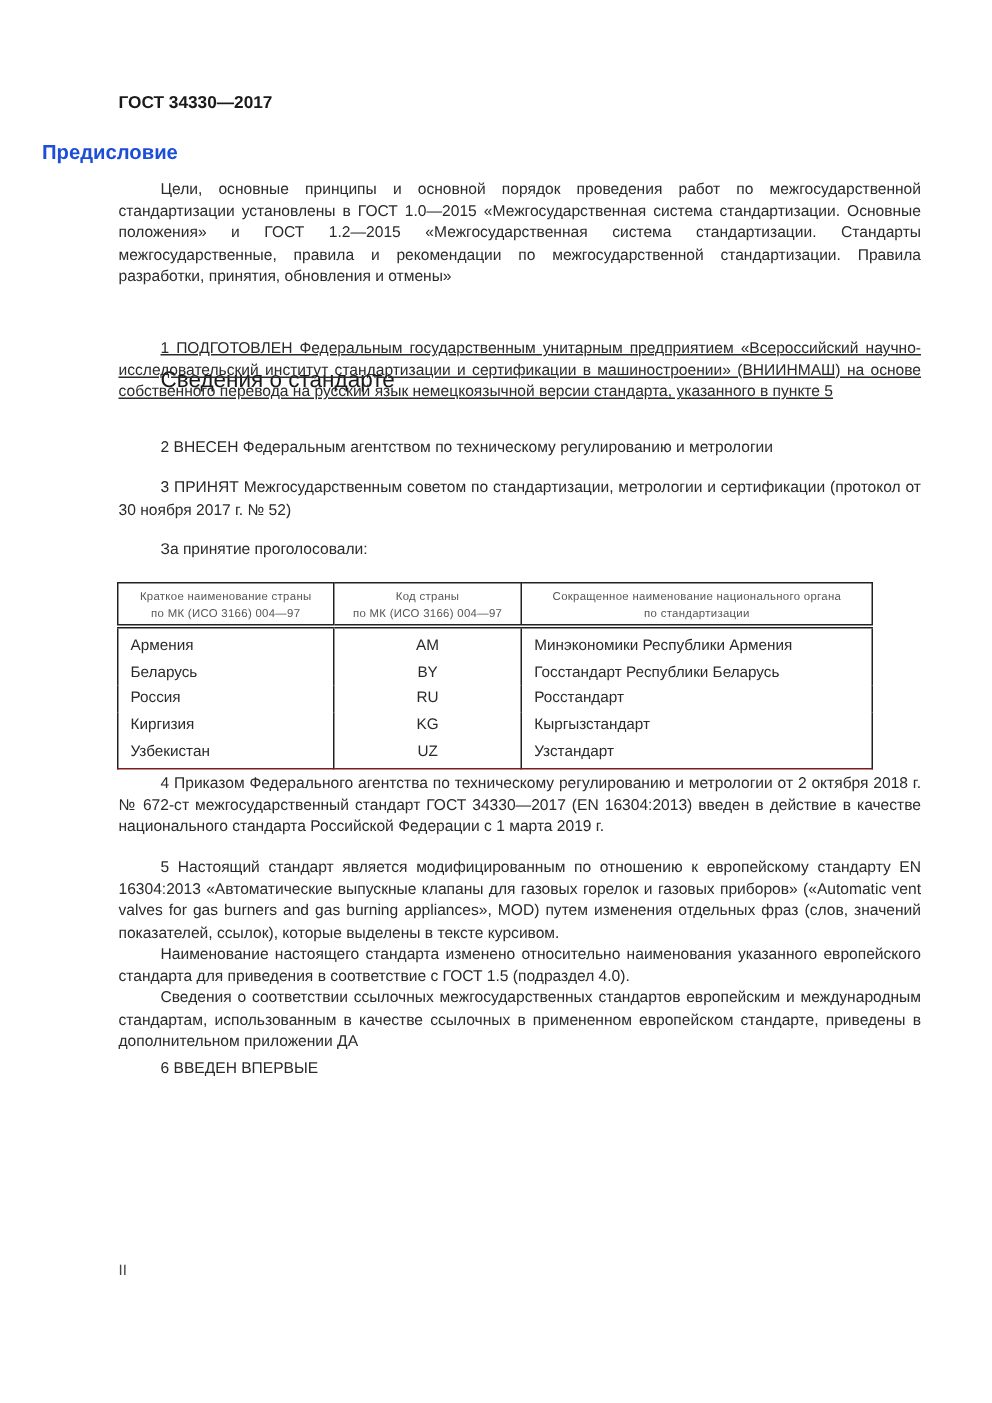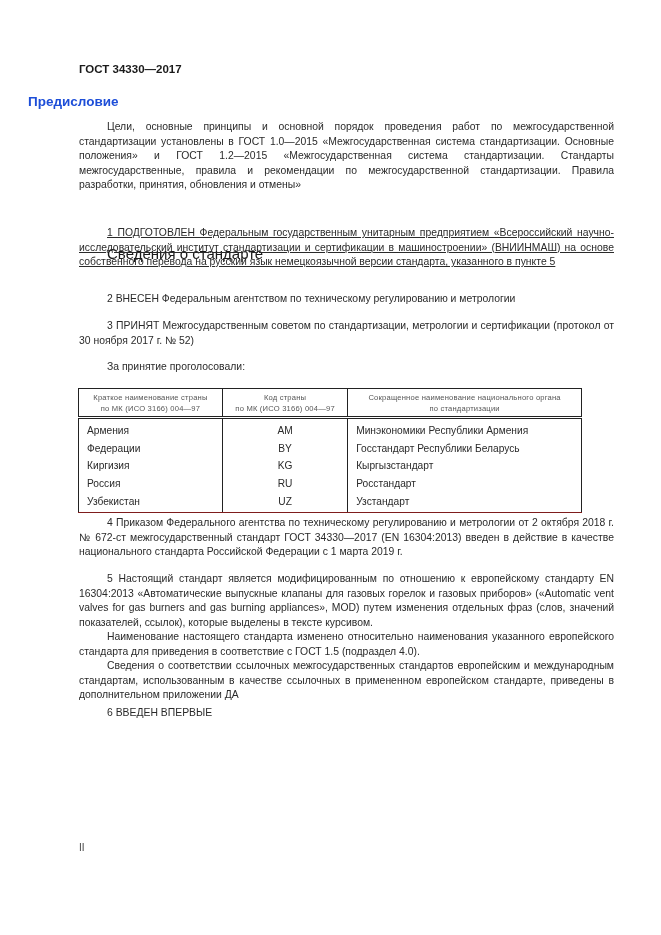--- a/index.html
+++ b/index.html
@@ -56,33 +56,33 @@
       <th><span>Сокращенное наименование национального органа</span><br><span>по стандартизации</span></th>
     </tr>
   </thead>
   <tbody>
     <tr style="height:18px">
       <td style="padding-top:3px">Армения</td>
       <td style="padding-top:3px" class="code">AM</td>
       <td style="padding-top:3px">Минэкономики Республики Армения</td>
     </tr>
     <tr>
-      <td>Федерации</td>
+      <td>Беларусь</td>
       <td class="code">BY</td>
       <td>Госстандарт Республики Беларусь</td>
+    </tr>
+    <tr>
+      <td>Россия</td>
+      <td class="code">RU</td>
+      <td>Росстандарт</td>
     </tr>
     <tr>
       <td>Киргизия</td>
       <td class="code">KG</td>
       <td>Кыргызстандарт</td>
-    </tr>
-    <tr>
-      <td>Россия</td>
-      <td class="code">RU</td>
-      <td>Росстандарт</td>
     </tr>
     <tr>
       <td style="padding-bottom:2px">Узбекистан</td>
       <td style="padding-bottom:2px" class="code">UZ</td>
       <td style="padding-bottom:2px">Узстандарт</td>
     </tr>
   </tbody>
 </table>
 
 <div class="abs para" style="top:516px;"><span class="ind"></span><span>4  Приказом Федерального агентства по техническому регулированию и метрологии от 2 октября 2018   г. № 672-ст межгосударственный стандарт  ГОСТ 34330—2017  (EN 16304:2013) введен в действие в качестве национального стандарта Российской Федерации с  1 марта 2019 г.</span></div>

